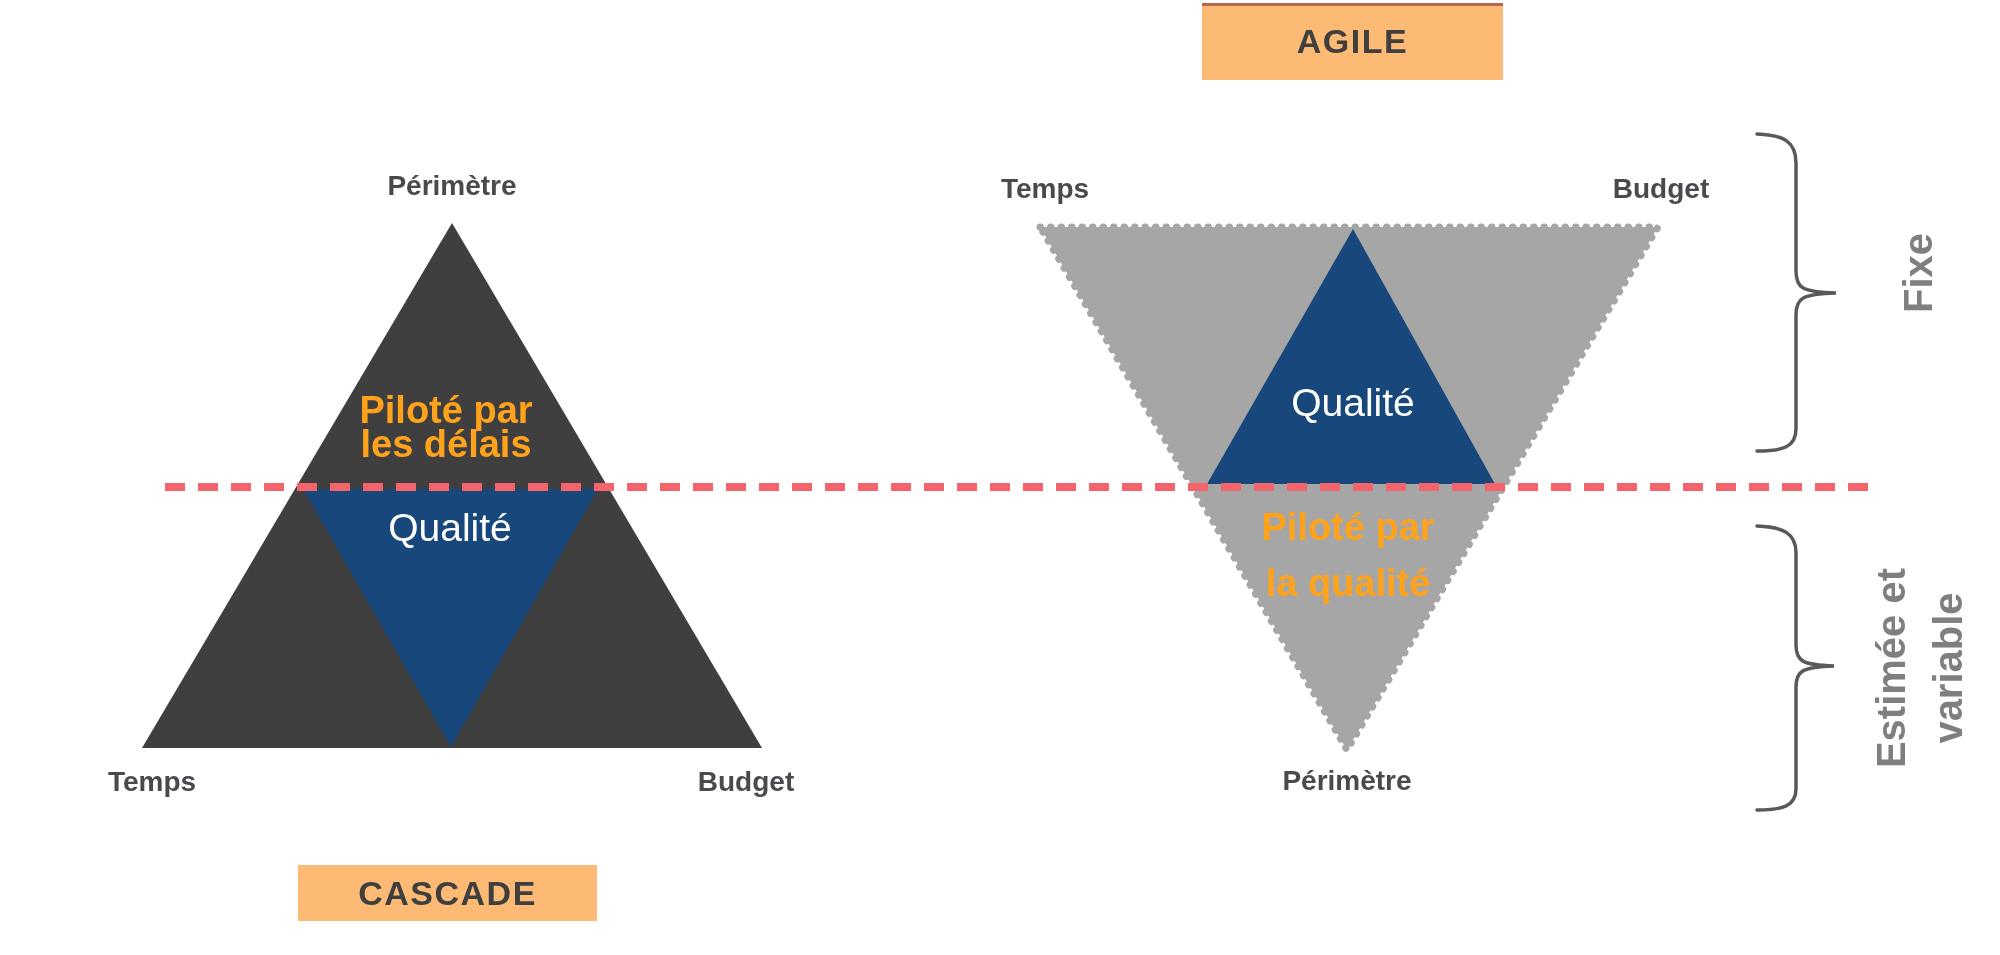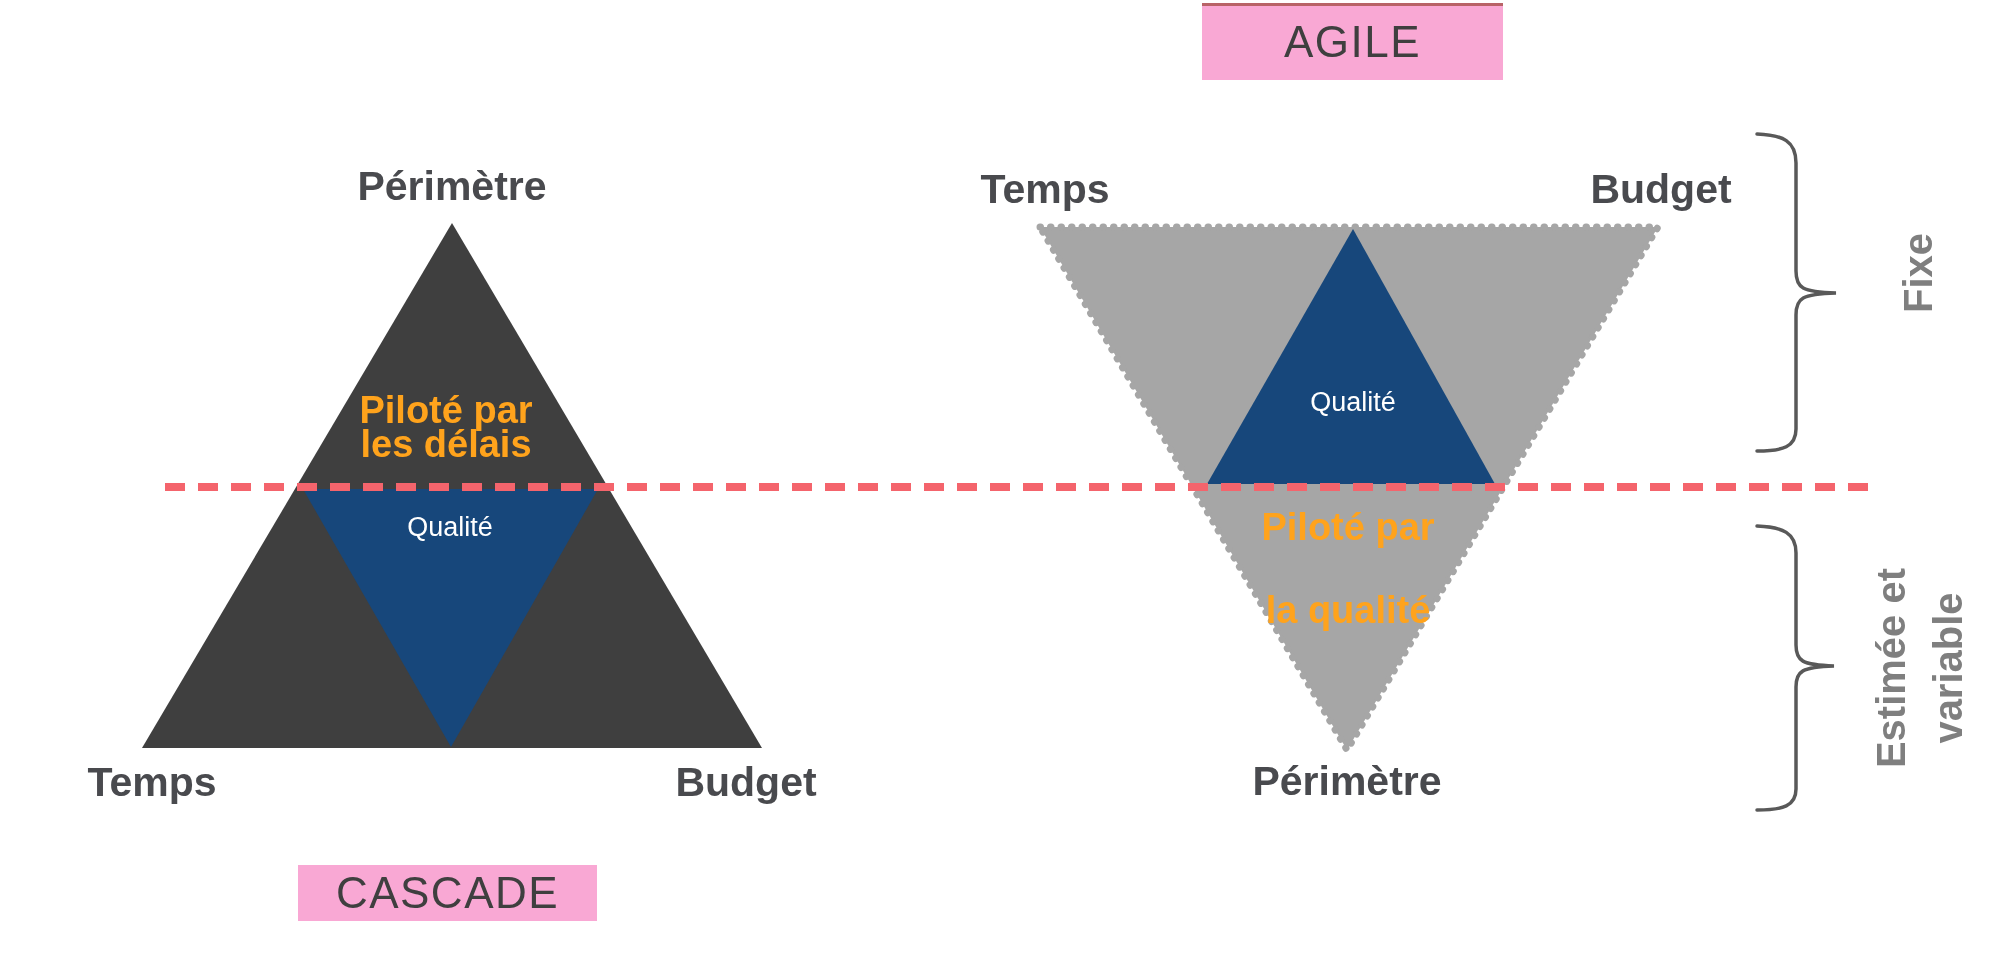--- a/index.html
+++ b/index.html
@@ -10,26 +10,26 @@
   }
   #shapes { position:absolute; left:0; top:0; width:2000px; height:955px; }
 
   .scallop { stroke:#A6A6A6; stroke-width:7; stroke-dasharray:0.5 10;
              stroke-linecap:round; stroke-linejoin:round; }
   .brace   { fill:none; stroke-width:3.5; stroke-linecap:round; }
   .dashline{ stroke-width:8; stroke-dasharray:20 13; }
 
   .lbl { position:absolute; transform:translate(-50%,-50%);
          white-space:nowrap; line-height:1; }
-  .corner  { font-size:41px; font-weight:bold; color:#494A4E; }
-  .quality { font-size:27px; font-weight:normal; color:#FFFFFF; }
+  .corner  { font-size:28px; font-weight:bold; color:#494A4E; }
+  .quality { font-size:39px; font-weight:normal; color:#FFFFFF; }
   .driven  { font-size:38px; font-weight:bold; color:#FFA31C; }
 
   .badge { position:absolute; display:flex; align-items:center; justify-content:center;
-           background:#f9a8d4; color:#3F3F3F; font-size:44px; font-weight:normal;
+           background:#fdba74; color:#3F3F3F; font-size:34px; font-weight:bold;
            letter-spacing:1.5px; }
   .badge-topline { position:absolute; left:0; top:0; width:100%; height:3px;
                    background:#A8514B; opacity:0.8; }
 
   .rot { position:absolute; transform:translate(-50%,-50%) rotate(-90deg);
          color:#7F7F7F; font-size:40px; font-weight:bold; white-space:nowrap;
          text-align:center; }
   .rot2 { line-height:57px; }
 </style>
 </head>
@@ -59,21 +59,21 @@
   <div class="lbl corner" style="left:746px; top:782px;">Budget</div>
   <div class="lbl driven" style="left:446px; top:410px;">Piloté par</div>
   <div class="lbl driven" style="left:446px; top:444px;">les délais</div>
   <div class="lbl quality" style="left:450px; top:527px;">Qualité</div>
 
   <div class="lbl corner" style="left:1045px; top:189px;">Temps</div>
   <div class="lbl corner" style="left:1661px; top:189px;">Budget</div>
   <div class="lbl corner" style="left:1347px; top:781px;">Périmètre</div>
   <div class="lbl quality" style="left:1353px; top:402px;">Qualité</div>
   <div class="lbl driven" style="left:1348px; top:527px;">Piloté par</div>
-  <div class="lbl driven" style="left:1348px; top:610px;">la qualité</div>
+  <div class="lbl driven" style="left:1348px; top:583px;">la qualité</div>
 
   <div class="badge" style="left:1202px; top:3px; width:301px; height:77px;">
     <div class="badge-topline"></div>
     <span>AGILE</span>
   </div>
   <div class="badge" style="left:298px; top:865px; width:299px; height:56px;">
     <span>CASCADE</span>
   </div>
 
   <div class="rot" style="left:1918px; top:273px;">Fixe</div>

